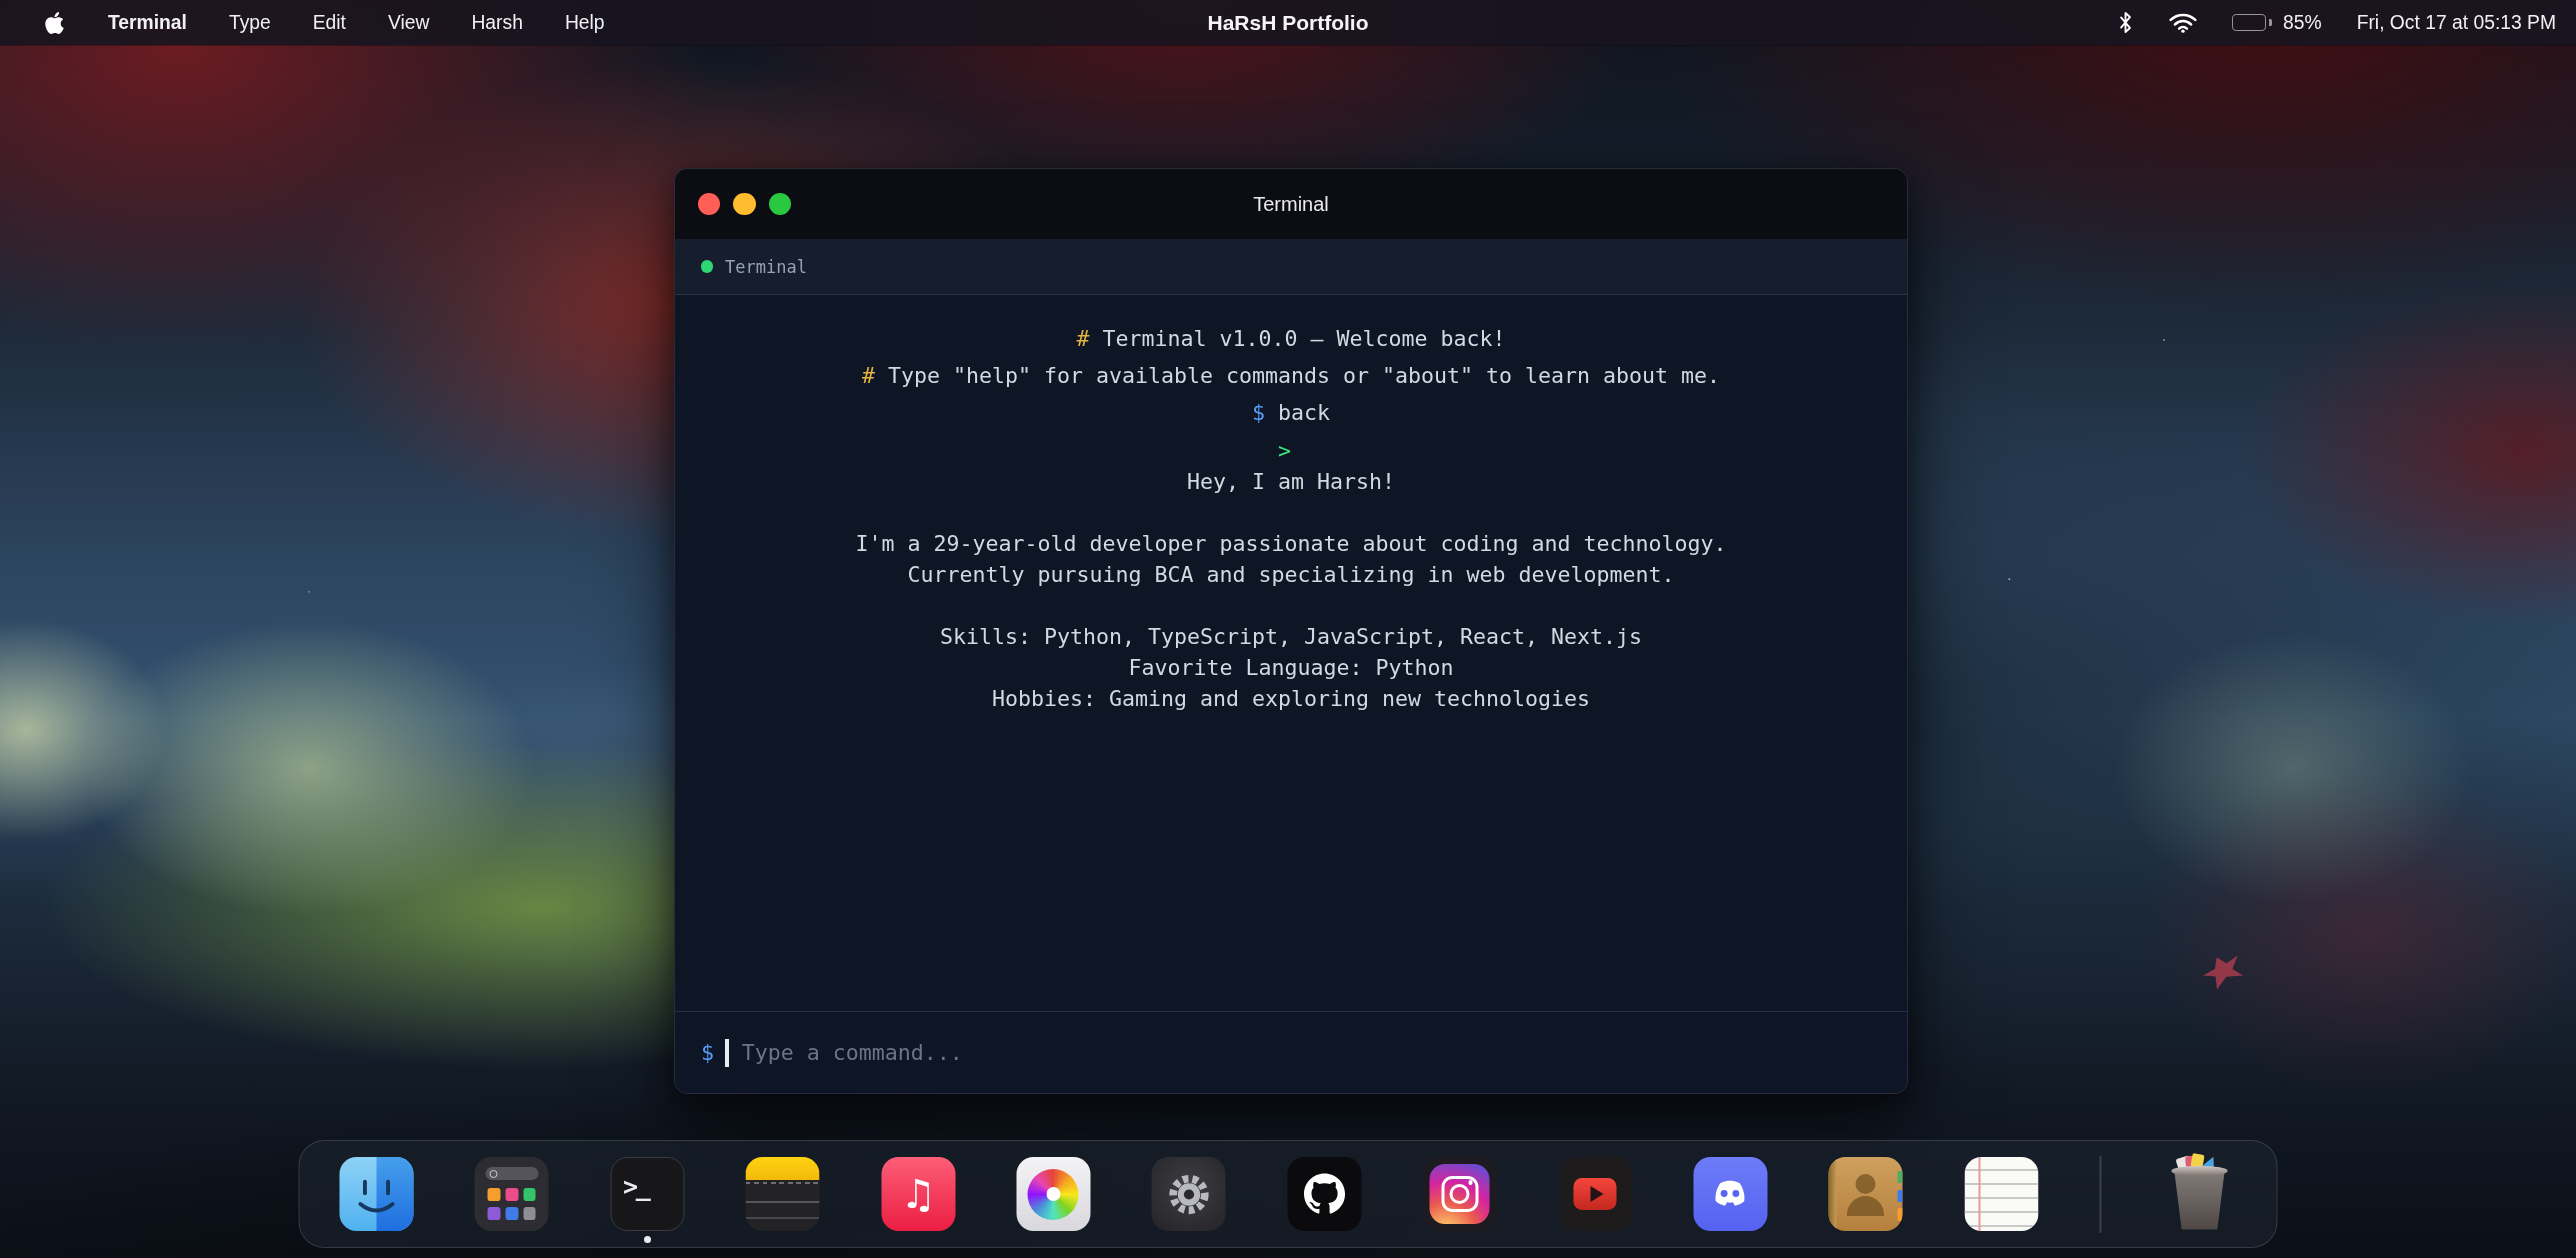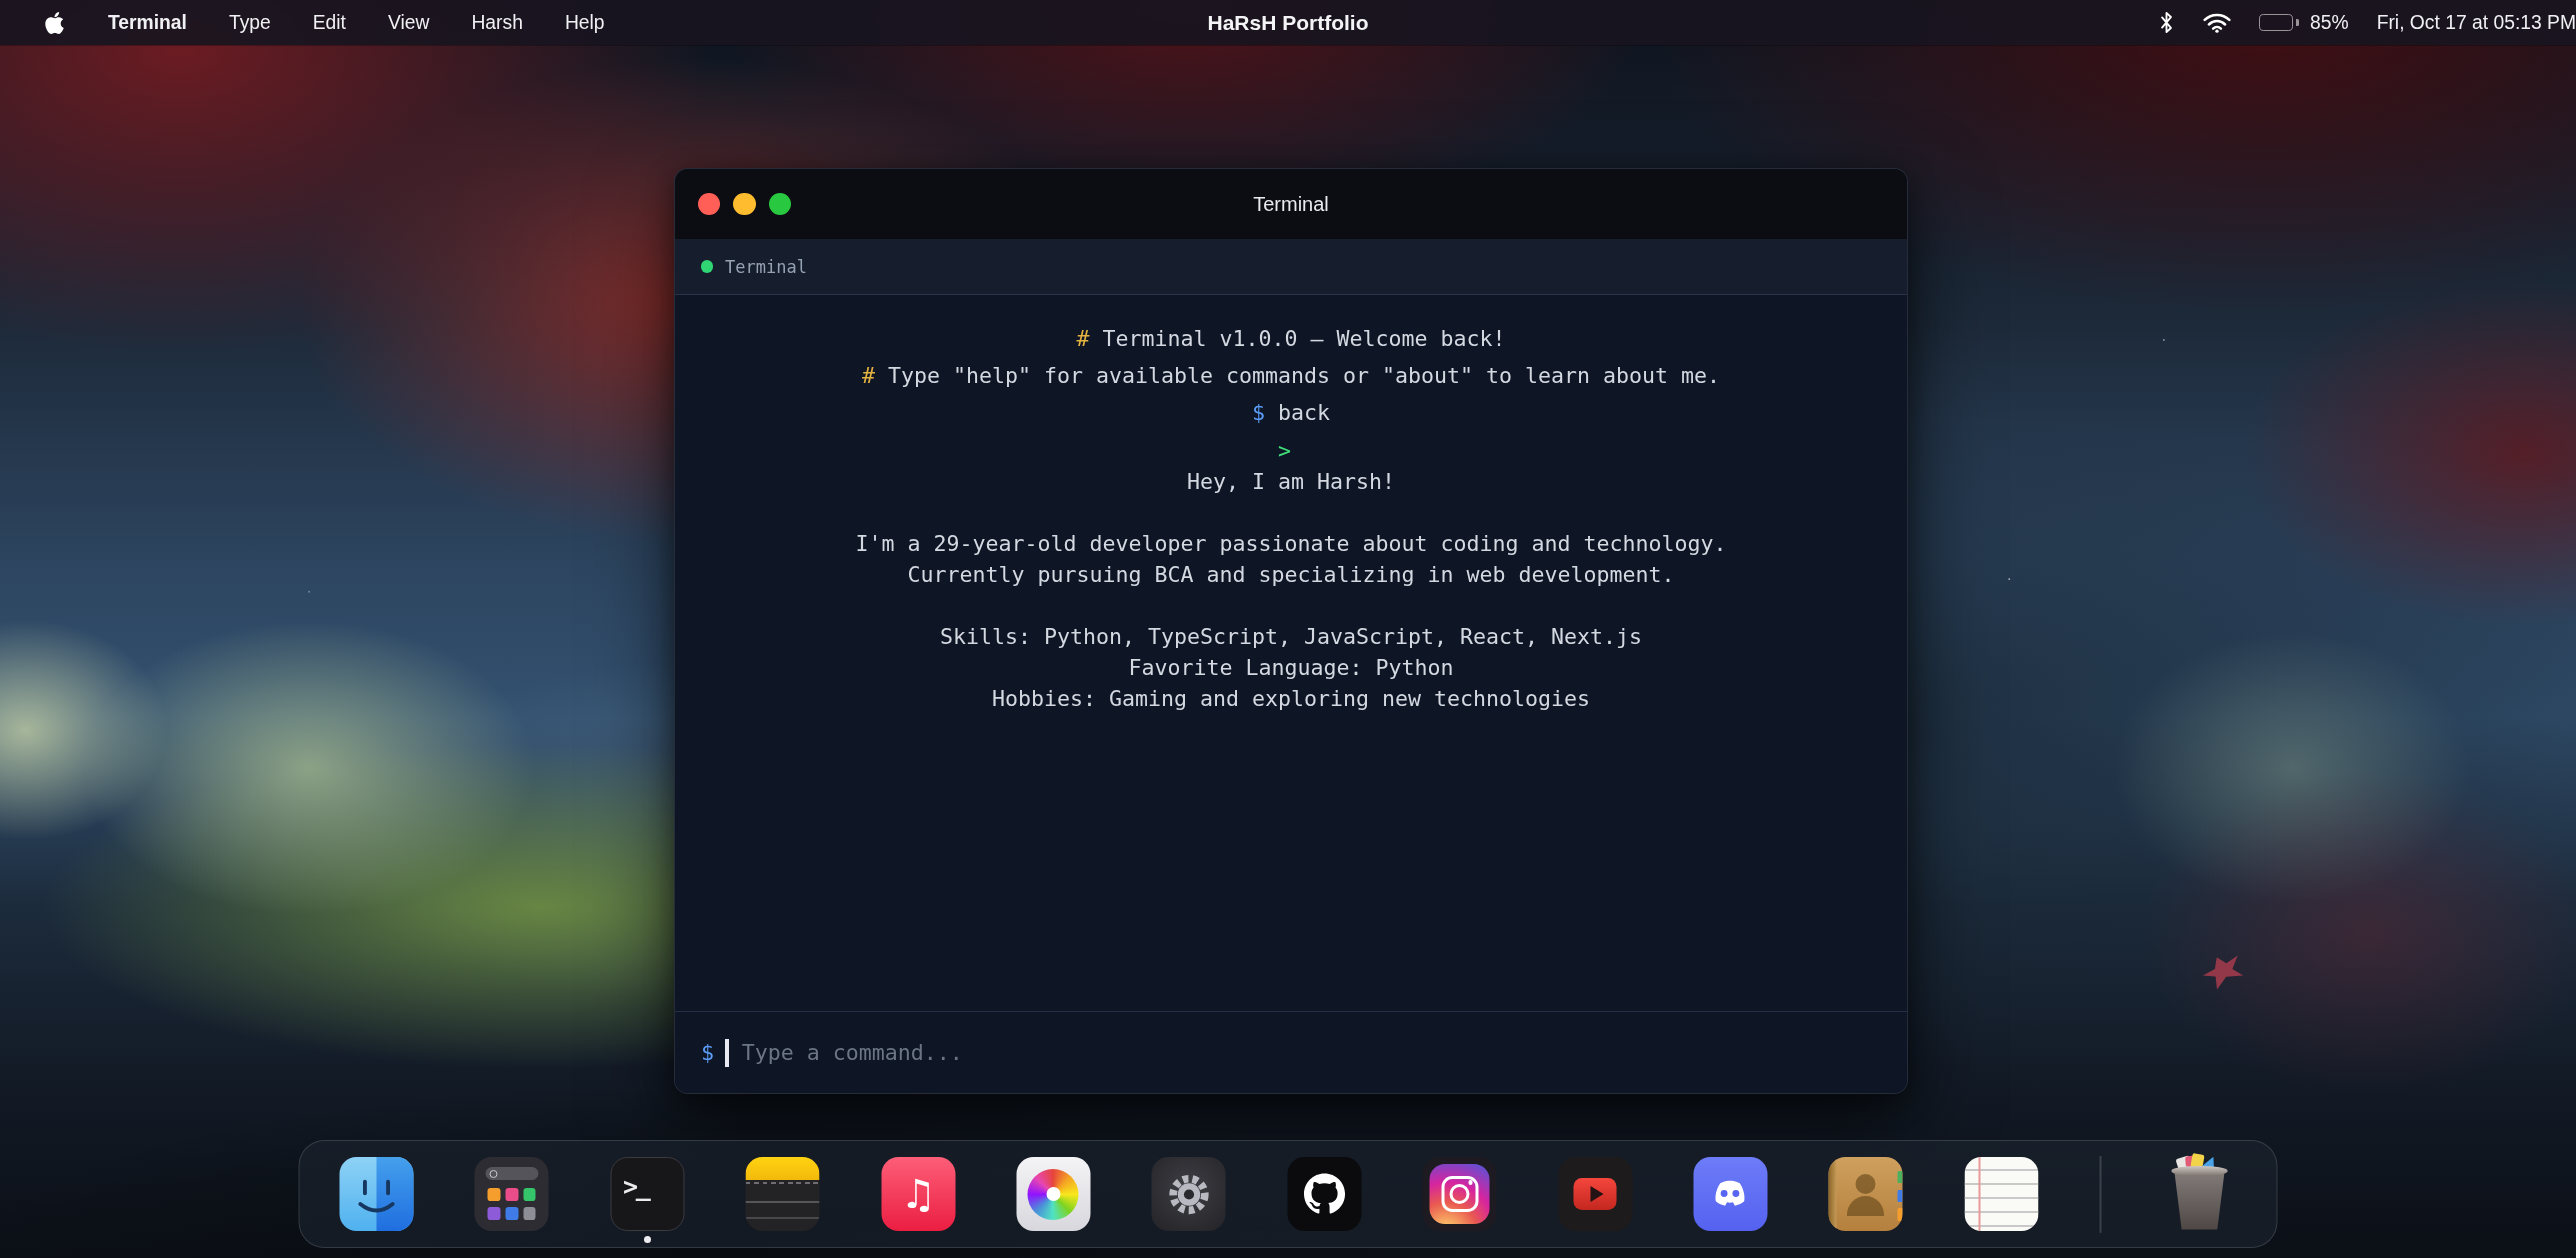--- a/index.html
+++ b/index.html
@@ -47,21 +47,21 @@
   }
   .mb-left{ display:flex; align-items:center; gap:42px; padding-left:43px; }
   .apple{ display:flex; align-items:center; }
   .apple svg{ width:23px; height:26px; display:block; }
   .menu-item{ cursor:default; white-space:nowrap; }
   .menu-item.bold{ font-weight:700; }
   .mb-center{
     position:absolute; left:50%; top:50%; transform:translate(-50%,-50%);
     font-weight:700; font-size:21px; color:#f4f4f6; white-space:nowrap;
   }
-  .mb-right{ margin-left:auto; display:flex; align-items:center; gap:28px; }
+  .mb-right{ margin-left:auto; display:flex; align-items:center; gap:35px; padding-right:20px; }
   .mb-right svg{ display:block; }
   .battery{ display:flex; align-items:center; gap:3.1px; }
   .batt-body{ width:34px; height:17px; border:1.5px solid rgba(255,255,255,.55); border-radius:4.6px; padding:2.3px; }
   .batt-fill{ height:100%; width:85%; background:#fff; border-radius:1.5px; }
   .batt-nub{ width:3.1px; height:7.7px; background:rgba(255,255,255,.55); border-radius:0 1.5px 1.5px 0; }
   .batt-text{ margin-left:7.7px; }
 
   
   .leaf{
     position:absolute; width:40px; height:31px; left:2203px; top:956px;

